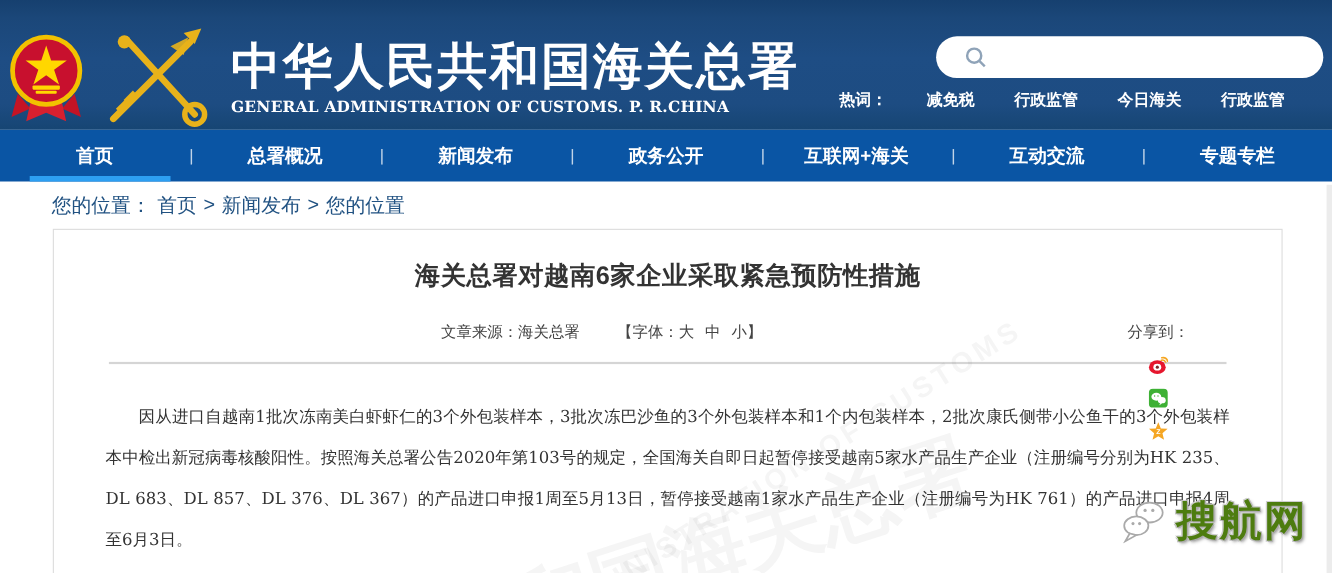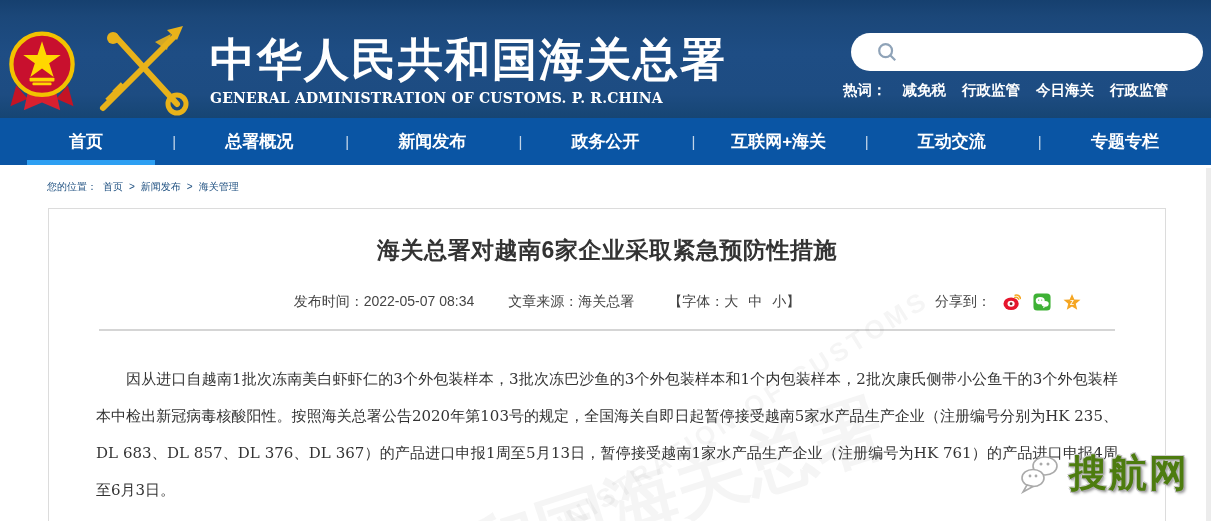--- a/index.html
+++ b/index.html
@@ -38,42 +38,42 @@
     background:#fff; border-radius:19px; display:flex; align-items:center; padding:0 14px 0 24px;
   }
   .search-input {
     flex:1; border:none; outline:none; font-size:15.5px; color:#333; background:transparent;
     font-family:"Liberation Sans",sans-serif;
   }
   .search-input::placeholder { color:#999; }
   .search-btn { width:24px; height:24px; cursor:pointer; display:flex; align-items:center; justify-content:center; }
 
   .hotwords {
-    position:absolute; top:81px; right:43px; display:flex; align-items:center; gap:16px;
+    position:absolute; top:81px; right:43px; display:flex; align-items:center; gap:36px;
     color:#fff; font-size:14.5px; font-weight:bold; white-space:nowrap;
   }
   .hotwords .hw { cursor:pointer; }
 
   
   .nav {
     position:relative; height:47px; background:#0a55a4; display:flex; align-items:center;
   }
   .nav-item {
     flex:1; text-align:center; color:#fff; font-size:17px; font-weight:bold; cursor:pointer;
     line-height:47px; height:47px;
   }
   .nav-divider { width:1px; color:rgba(255,255,255,.75); font-size:15px; line-height:47px; }
   .nav-underline {
     position:absolute; left:27px; bottom:0; width:128px; height:5px; background:#2d9ff2;
   }
 
   
   .breadcrumb {
     height:43px; display:flex; align-items:center; padding-left:47px;
-    color:#215282; font-size:10px; gap:6px;
+    color:#215282; font-size:18px; gap:6px;
   }
   .breadcrumb .bc-link { cursor:pointer; }
   .breadcrumb .bc-sep { color:#215282; }
 
   
   .article-box {
     position:absolute; left:48px; right:45px; top:208px; bottom:-6px;
     background:#fff; border:1px solid #dcdcdc; overflow:hidden;
   }
   .article-title {
@@ -82,21 +82,21 @@
   }
   .meta-row {
     position:relative; margin-top:27px; height:22px;
     font-size:14px; color:#444; text-align:center;
   }
   .meta-center { display:inline-flex; gap:34px; align-items:center; transform:translateX(-60px); }
   .meta-item { white-space:nowrap; }
   .font-sizes { display:inline-flex; gap:10px; }
   .fs-opt { cursor:pointer; }
   .share {
-    position:absolute; right:84px; top:0; display:flex; align-items:center; gap:12px; font-size:14px; color:#444;
+    position:absolute; right:84px; top:0; display:flex; align-items:center; gap:12px; font-size:14px; color:#444;flex-direction:column;
   }
   .share-icon { width:18px; height:18px; cursor:pointer; display:block; }
   .meta-divider { margin:14px 50px 0; border-top:2px solid #d5d5d5; }
   .article-body {
     margin:30px 47px 0; font-size:15px; line-height:37px; color:#333;
     font-family:"DejaVu Serif","Liberation Serif",serif;
     text-align:justify; text-indent:2em;
   }
 
   
@@ -197,32 +197,31 @@
     <div class="nav-item">专题专栏</div>
     <div class="nav-underline"></div>
   </nav>
 
   <div class="breadcrumb">
     <span>您的位置：</span>
     <span class="bc-link">首页</span>
     <span class="bc-sep">&gt;</span>
     <span class="bc-link">新闻发布</span>
     <span class="bc-sep">&gt;</span>
-    <span class="bc-link">海关管理</span>
+    <span class="bc-link">您的位置</span>
   </div>
 
   <div class="article-box">
     <div class="bg-wm bg-wm-cn">中华人民共和国海关总署</div>
     <div class="bg-wm bg-wm-en">GENERAL ADMINISTRATION OF CUSTOMS</div>
 
     <h1 class="article-title">海关总署对越南6家企业采取紧急预防性措施</h1>
 
     <div class="meta-row">
       <div class="meta-center">
-        <span class="meta-item">发布时间：2022-05-07 08:34</span>
         <span class="meta-item">文章来源：海关总署</span>
         <span class="meta-item">
           <span>【字体：</span><span class="font-sizes">
               <span class="fs-opt">大</span>
               <span class="fs-opt">中</span>
               <span class="fs-opt">小</span>
             </span><span>】</span>
         </span>
       </div>
       <div class="share">

